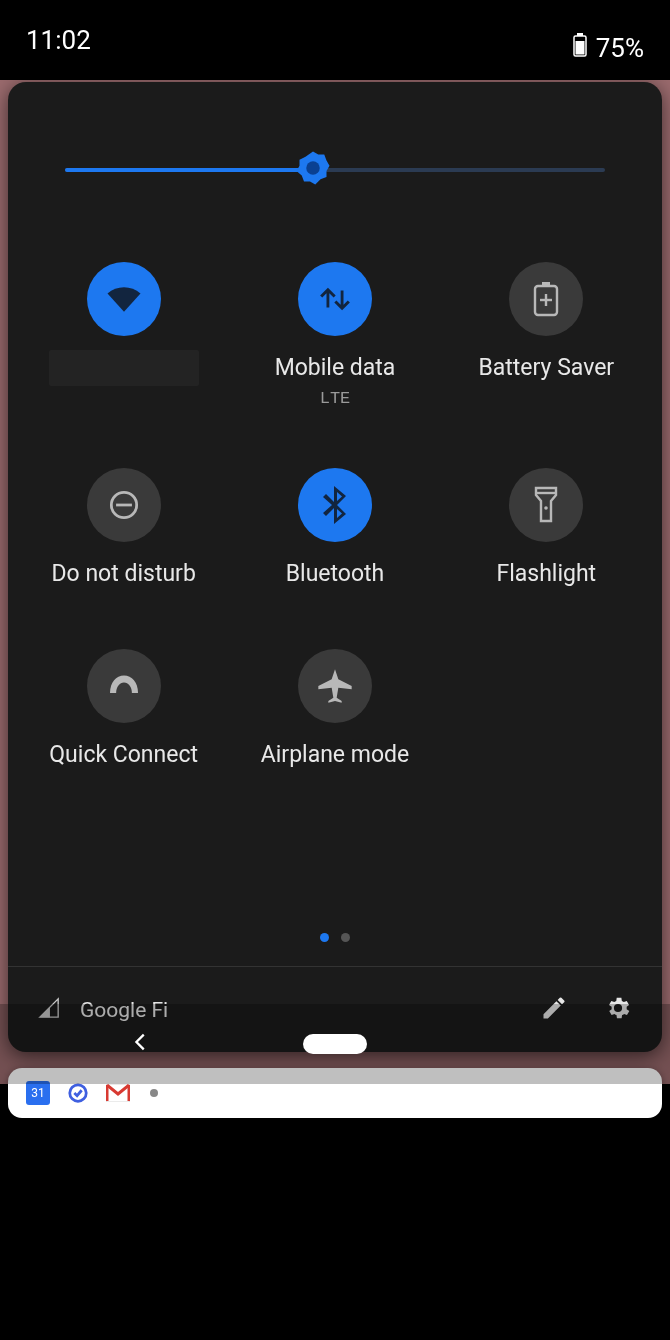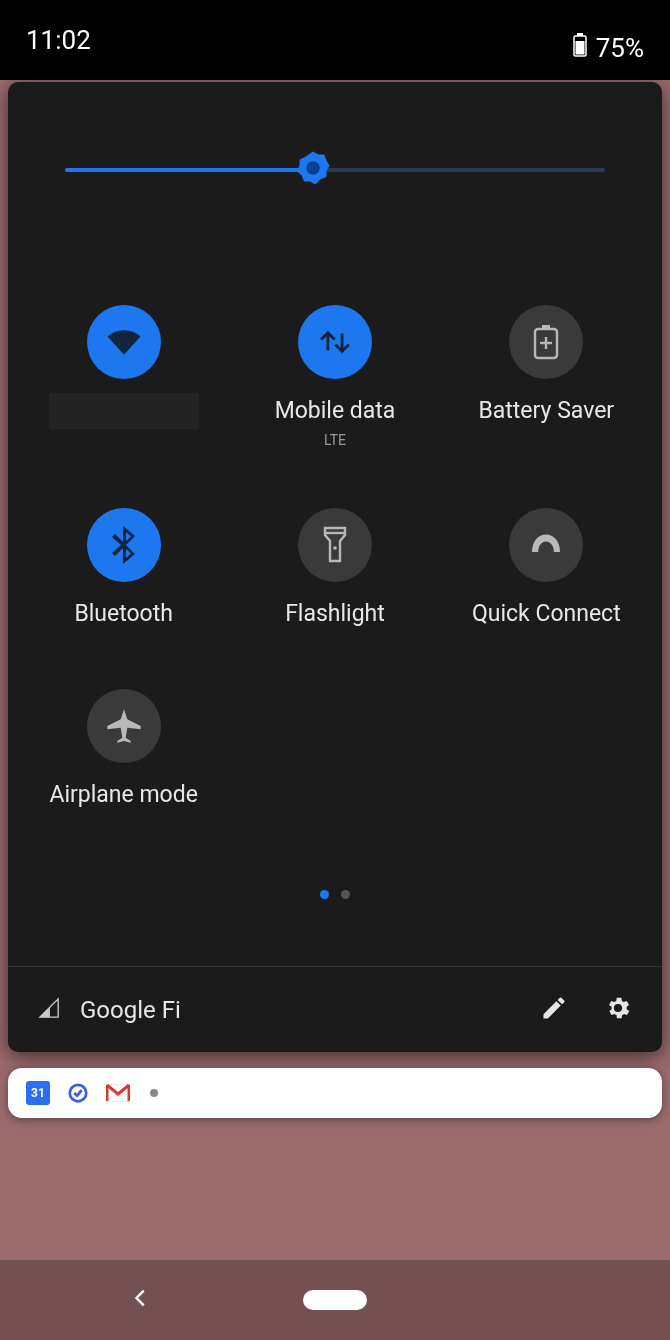--- a/index.html
+++ b/index.html
@@ -1,44 +1,44 @@
 <!DOCTYPE html>
 <html><head>
   <meta charset="utf-8">
   <style>
     * { margin:0; padding:0; box-sizing:border-box; -webkit-font-smoothing:antialiased; }
     html,body { width:670px; height:1340px; background:#000; font-family:Roboto,"Helvetica Neue",Arial,sans-serif; color:#e3e3e3; overflow:hidden; }
-    .screen { width:670px; height:1340px; position:relative; background:linear-gradient(#000 0 80px,#9b6b6e 80px 100%); }
+    .screen { width:670px; height:1084px; position:relative; background:linear-gradient(#000 0 80px,#9b6b6e 80px 100%); }
     
     .status-bar { position:absolute; top:0; left:0; right:0; height:80px; display:flex; align-items:center; justify-content:space-between; padding:0 26px; font-size:26px; font-weight:400; color:#fff; }
     .status-right { display:flex; align-items:center; gap:8px;margin-top:16px; }
     
-    .panel { position:absolute; top:82px; left:8px; right:8px; height:970px; background:#1b1b1b; border-radius:10px; display:flex; flex-direction:column; box-shadow:0 4px 20px rgba(0,0,0,.6); overflow:hidden;gap:43px; }
+    .panel { position:absolute; top:82px; left:8px; right:8px; height:970px; background:#1b1b1b; border-radius:18px; display:flex; flex-direction:column; box-shadow:0 4px 20px rgba(0,0,0,.6); overflow:hidden; }
     .brightness-row { height:175px; display:flex; align-items:center; justify-content:center; }
     .slider { position:relative; width:540px; height:4px; border-radius:2px; background:#2b3b53; }
     .slider-fill { position:absolute; left:0; top:0; height:100%; background:#1d78f0; border-radius:2px; }
     .slider-thumb { position:absolute; top:50%; transform:translate(-50%,-50%); }
     .tiles { display:grid; grid-template-columns:repeat(3,1fr); padding:5px 10px 0; row-gap:60px; }
     .tile { display:flex; flex-direction:column; align-items:center; gap:18px; }
     .tile-icon { width:74px; height:74px; border-radius:50%; display:flex; align-items:center; justify-content:center; }
     .tile-on { background:#1d78f0; }
     .tile-off { background:#3a3a3a; }
     .tile-label { font-size:23px; color:#e8e8e8; text-align:center; font-weight:400; line-height:1.25; }
-    .tile-sub { font-size:14px; color:#9a9a9a; margin-top:-12px; }
+    .tile-sub { font-size:17px; color:#9a9a9a; margin-top:-12px;font-family:Liberation Mono, monospace; }
     .wifi-label-redacted { width:150px; height:36px; background:#232323; border-radius:2px; margin-top:-4px;}
     .dots { margin-top:auto; display:flex; gap:12px; justify-content:center; padding-bottom:24px; }
     .dot { width:9px; height:9px; border-radius:50%; background:#555; }
     .dot.active { background:#1d78f0; }
     .panel-footer { border-top:1px solid #333; height:86px; display:flex; align-items:center; padding:0 22px 0 30px; gap:20px; }
-    .carrier { font-size:24px; color:#e6e6e6; }
+    .carrier { font-size:21px; color:#e6e6e6; }
     .footer-spacer { flex:1; }
     .footer-btn { width:44px; height:44px; display:flex; align-items:center; justify-content:center; }
     
     .notif { position:absolute; top:1068px; left:8px; right:8px; height:50px; background:#fff; border-radius:14px; display:flex; align-items:center; padding:0 18px; gap:16px; box-shadow:0 2px 8px rgba(0,0,0,.4); }
-    .app-ico { width:24px; height:24px; display:flex; align-items:center; justify-content:center; font-size:16px; font-weight:700;}
+    .app-ico { width:24px; height:24px; display:flex; align-items:center; justify-content:center; font-size:16px; font-weight:400;}
     .more-dot { width:8px; height:8px; border-radius:50%; background:#888; margin-left:4px; }
     
     .navbar { position:absolute; left:0; right:0; bottom:0; height:80px; background:rgba(0,0,0,.25); display:flex; align-items:center; justify-content:center; }
     .nav-back { position:absolute; left:130px; top:50%; transform:translateY(-50%); }
     .nav-pill { width:64px; height:20px; background:#fff; border-radius:12px; }
   </style>
 </head>
 <body>
 
 <div class="screen">
@@ -98,20 +98,29 @@
           <svg width="28" height="36" viewBox="0 0 28 36" fill="none" stroke="#b8b8b8" stroke-width="2.4">
               <rect x="3" y="5" width="22" height="29" rx="3"></rect>
               <rect x="10" y="1" width="8" height="4" fill="#b8b8b8" stroke="none"></rect>
               <line x1="14" y1="13" x2="14" y2="25"></line>
               <line x1="8" y1="19" x2="20" y2="19"></line>
             </svg>
         </div>
         <span class="tile-label">Battery Saver</span>
       </div>
 
+      <div class="tile">
+        <div class="tile-icon tile-off">
+          <svg width="38" height="38" viewBox="0 0 48 48" fill="none" stroke="#b8b8b8" stroke-width="3.5">
+              <circle cx="24" cy="24" r="16"></circle>
+              <line x1="14" y1="24" x2="34" y2="24"></line>
+            </svg>
+        </div>
+        <span class="tile-label">Do not disturb</span>
+      </div>
 
       <div class="tile">
         <div class="tile-icon tile-on">
           <svg width="30" height="42" viewBox="0 0 30 42" fill="#12253f">
               <path d="M14 2l12 10-9 9 9 9-12 10V24L6 32l-3-3 9-8-9-8 3-3 8 8V2zm3 6v9l5-4.5L17 8zm0 17v9l5-4.5L17 25z"></path>
             </svg>
         </div>
         <span class="tile-label">Bluetooth</span>
       </div>
 

